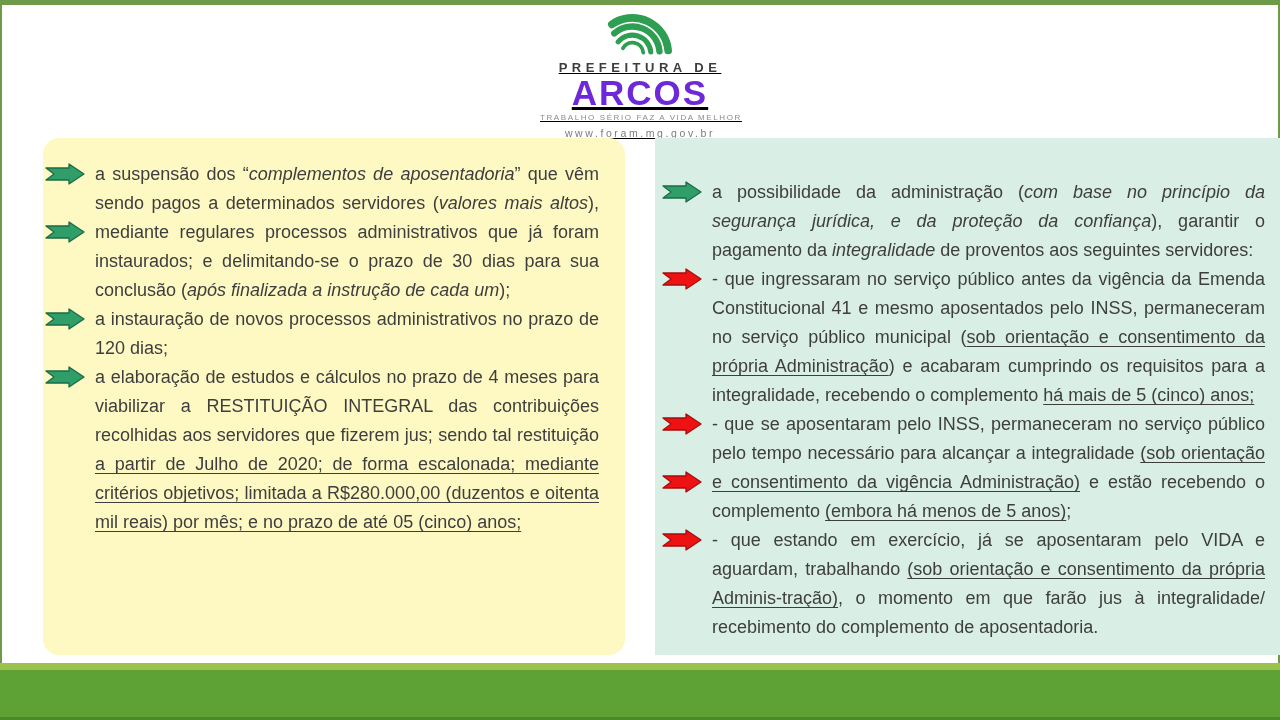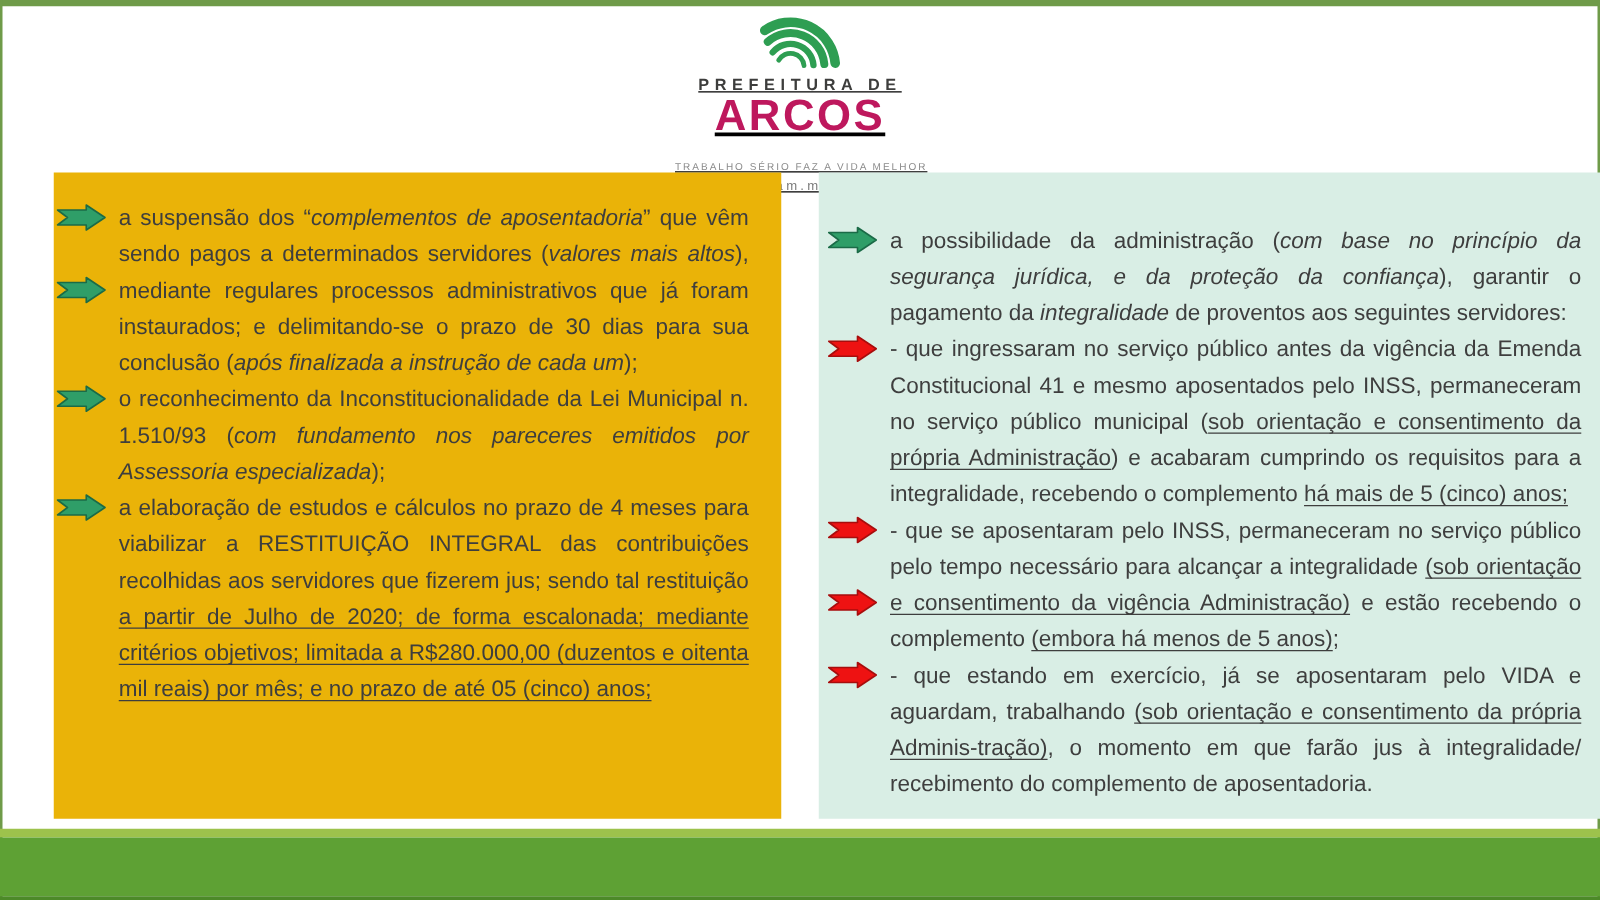--- a/index.html
+++ b/index.html
@@ -12,21 +12,21 @@
   }
   .edge-top    { position:absolute; left:0; top:0; width:1280px; height:5px; }
   .edge-left   { position:absolute; left:0; top:0; width:2px; height:720px; }
   .edge-right  { position:absolute; right:0; top:0; width:2px; height:720px; }
 
   
   .logo { position:absolute; left:540px; top:8px; width:200px; text-align:center;text-decoration:underline; }
   .logo-arcs { display:block; margin:0 auto; }
   .logo-prefix  { font-size:13px; font-weight:bold; letter-spacing:4.5px; color:#3d3d3c; margin-top:2px; }
   .logo-name    { font-size:35px; font-weight:bold; letter-spacing:2px; color:#1f8a44; line-height:1.0; margin-top:0px; }
-  .logo-tagline { font-size:8px;  letter-spacing:1.6px; color:#8b8b8b; margin-top:19px; white-space:nowrap; }
+  .logo-tagline { font-size:8px;  letter-spacing:1.6px; color:#8b8b8b; margin-top:3px; white-space:nowrap; }
   .logo-site    { font-size:10.5px; letter-spacing:2.6px; color:#7c7c7c; margin-top:5px; white-space:nowrap; }
 
   
   .panel {
     position:absolute; top:138px; height:517px;
     box-sizing:border-box;
     color:#3e3e3e;
     font-size:18px; line-height:29px;
   }
   .panel-left  { left:43px;  width:582px; padding:22px 26px 0 52px; }
@@ -54,40 +54,40 @@
   <div class="edge-right" style="background: rgb(111, 155, 73);"></div>
 
   <div class="logo">
     <svg class="logo-arcs" width="78" height="50" viewBox="0 0 70 46" fill="none" id="arcs-svg">
         <path d="M19.3,37 A10,10 0 0 1 38,41" stroke="#2e9e52" stroke-width="3.5" stroke-linecap="round" fill="none"></path>
         <path d="M14.9,31.1 A17,17 0 0 1 44.9,40.5" stroke="#2e9e52" stroke-width="4.7" stroke-linecap="round" fill="none"></path>
         <path d="M11.3,23.4 A25,25 0 0 1 52.9,39.8" stroke="#2e9e52" stroke-width="5.9" stroke-linecap="round" fill="none"></path>
         <path d="M9.1,15 A33,33 0 0 1 60.9,39.1" stroke="#2e9e52" stroke-width="7.1" stroke-linecap="round" fill="none"></path>
       </svg>
     <div class="logo-prefix">PREFEITURA DE</div>
-    <div class="logo-name" style="color: #be185d;">ARCOS</div>
+    <div class="logo-name" style="color: #6d28d9;">ARCOS</div>
     <div class="logo-tagline">TRABALHO SÉRIO FAZ A VIDA MELHOR</div>
     <div class="logo-site">www.foram.mg.gov.br</div>
   </div>
 
-  <div class="panel panel-left" id="panel-left" style="background: #eab308; color: rgb(62, 62, 62);">
+  <div class="panel panel-left" id="panel-left" style="background: #fef9c3; color: rgb(62, 62, 62); border-radius: 16px;">
       <p class="para"><span class="marker" style="top: 3px;">
           <svg width="40" height="22" viewBox="0 0 40 22">
     <polygon points="1,5 24,5 24,1 39,11 24,21 24,17 1,17 9,11" fill="#2f9e68" stroke="#1b6b47" stroke-width="1.3" stroke-linejoin="round"></polygon>
           </svg>
         </span><span class="marker" style="top: 61px;">
           <svg width="40" height="22" viewBox="0 0 40 22">
     <polygon points="1,5 24,5 24,1 39,11 24,21 24,17 1,17 9,11" fill="#2f9e68" stroke="#1b6b47" stroke-width="1.3" stroke-linejoin="round"></polygon>
           </svg>
         </span><span class="">a suspensão dos “</span><span class="seg-i ">complementos de aposentadoria</span><span class="">” que vêm sendo pagos a determinados servidores (</span><span class="seg-i ">valores mais altos</span><span class="">), mediante regulares processos administrativos que já foram instaurados; e delimitando-se o prazo de 30 dias para sua conclusão (</span><span class="seg-i ">após finalizada a instrução de cada um</span><span class="">);</span></p>
       <p class="para"><span class="marker" style="top: 3px;">
           <svg width="40" height="22" viewBox="0 0 40 22">
     <polygon points="1,5 24,5 24,1 39,11 24,21 24,17 1,17 9,11" fill="#2f9e68" stroke="#1b6b47" stroke-width="1.3" stroke-linejoin="round"></polygon>
           </svg>
-        </span><span class="">o reconhecimento da Inconstitucionalidade da Lei Municipal n. 1.510/93 (</span><span class="seg-i ">com fundamento nos pareceres emitidos por Assessoria especializada</span><span class="">);</span></p>
+        </span><span class="">a instauração de novos processos administrativos no prazo de 120 dias;</span></p>
       <p class="para"><span class="marker" style="top: 3px;">
           <svg width="40" height="22" viewBox="0 0 40 22">
     <polygon points="1,5 24,5 24,1 39,11 24,21 24,17 1,17 9,11" fill="#2f9e68" stroke="#1b6b47" stroke-width="1.3" stroke-linejoin="round"></polygon>
           </svg>
         </span><span class="">a elaboração de estudos e cálculos no prazo de 4 meses para viabilizar a RESTITUIÇÃO INTEGRAL das contribuições recolhidas aos servidores que fizerem jus; sendo tal restituição </span><span class="seg-u">a partir de Julho de 2020; de forma escalonada; mediante critérios objetivos; limitada a R$280.000,00 (duzentos e oitenta mil reais) por mês; e no prazo de até 05 (cinco) anos;</span></p>
     </div>
   <div class="panel panel-right" id="panel-right" style="background: rgb(217, 238, 229); color: rgb(62, 62, 62);">
       <p class="para"><span class="marker" style="top: 3px;">
           <svg width="40" height="22" viewBox="0 0 40 22">
     <polygon points="1,5 24,5 24,1 39,11 24,21 24,17 1,17 9,11" fill="#2f9e68" stroke="#1b6b47" stroke-width="1.3" stroke-linejoin="round"></polygon>

